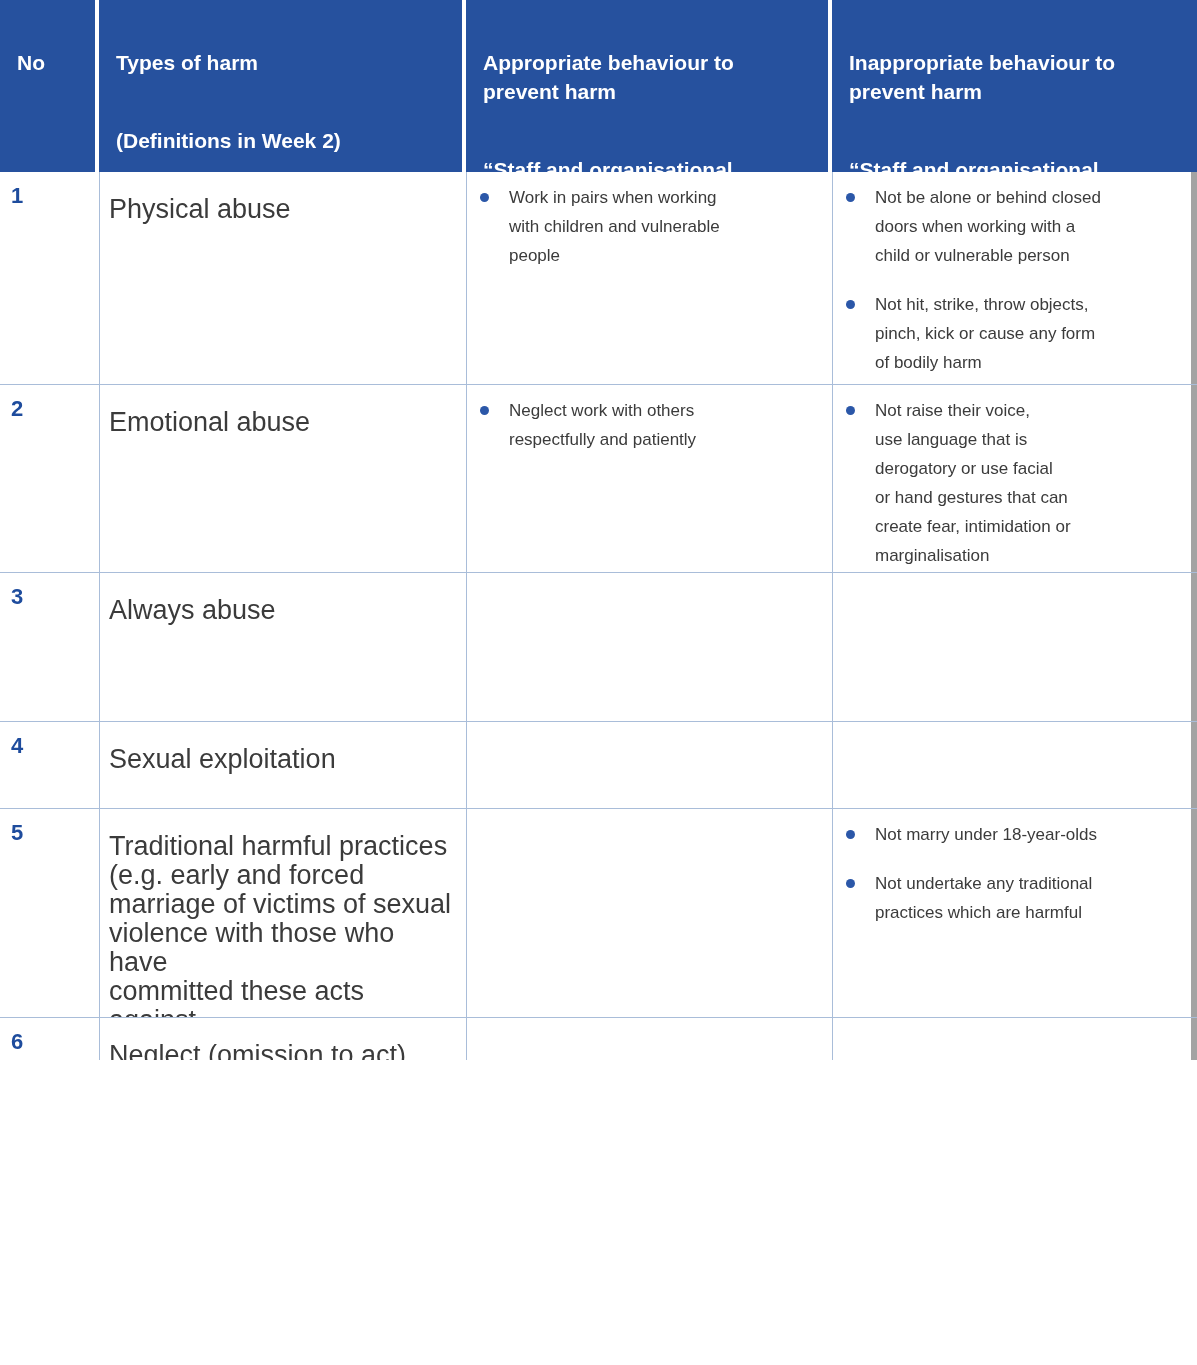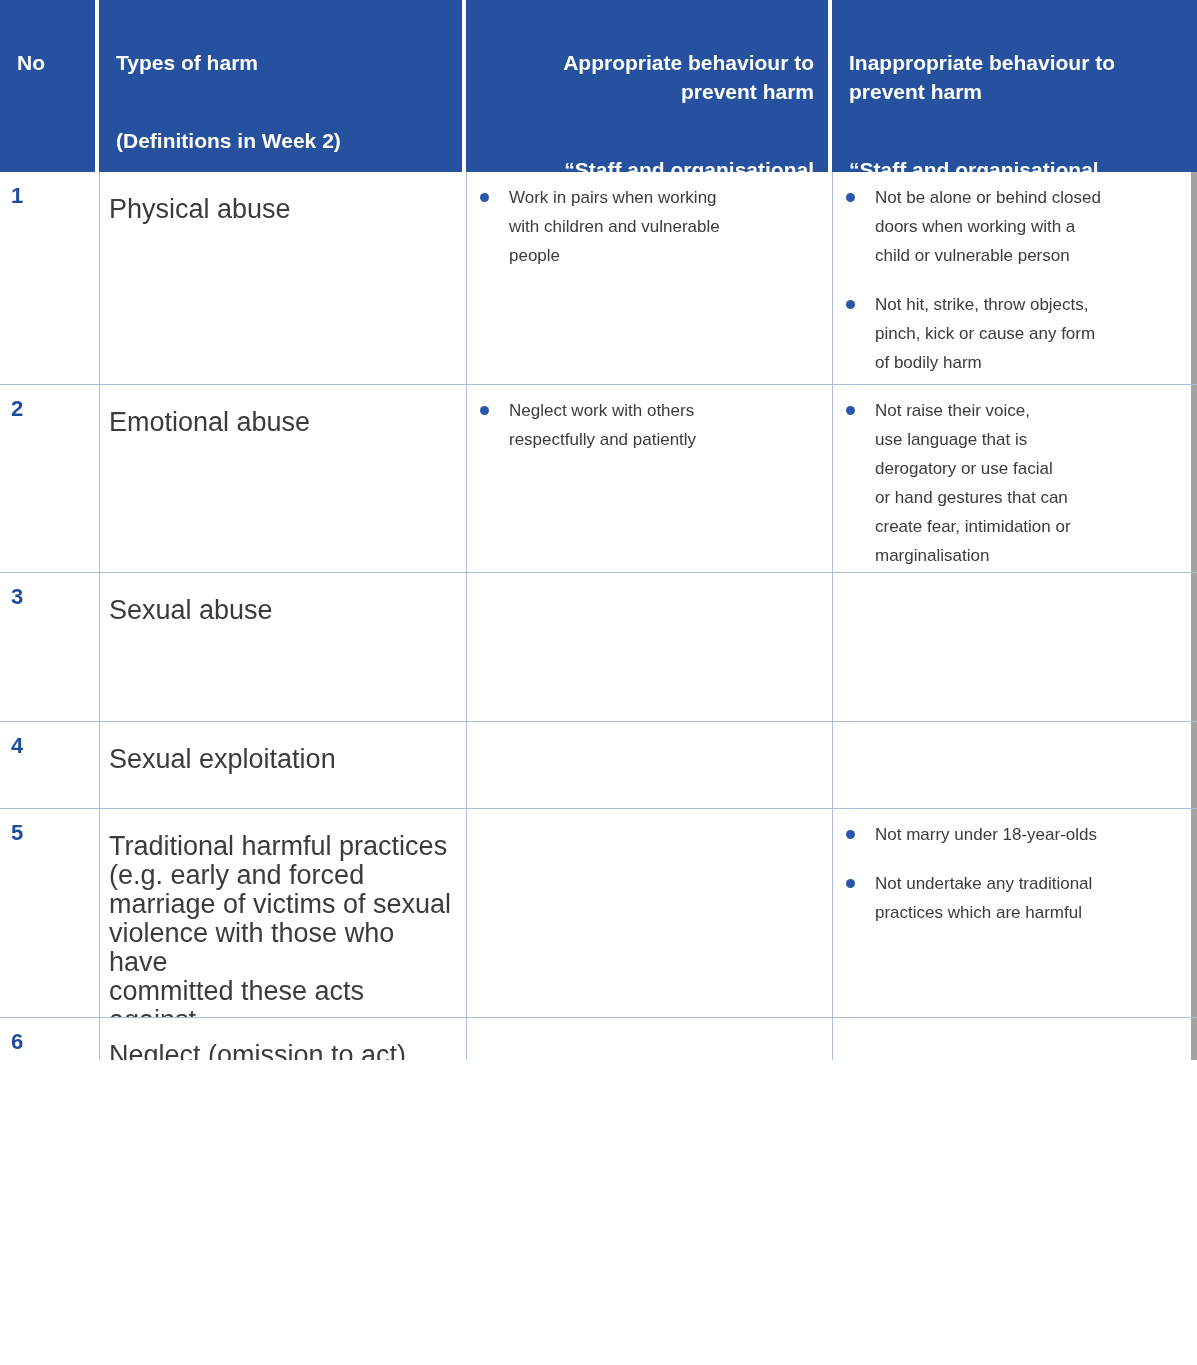--- a/index.html
+++ b/index.html
@@ -10,21 +10,21 @@
   
   .header-row{display:flex;height:172px;}
   .hcell{background:#26519e;color:#ffffff;font-weight:700;font-size:21px;
          line-height:29px;box-sizing:border-box;padding:19px 14px 0 17px;
          white-space:pre-line;overflow:hidden;}
   .hcell:not(:last-child){border-right:4px solid #ffffff;}
   .hcell p{margin:0;}
   .hcell p + p{margin-top:20px;}
   .w-no{width:99px;}
   .w-type{width:367px;}
-  .w-app{width:366px;text-align:right;}
+  .w-app{width:366px;}
   .w-inapp{width:365px;}
 
   
   .row{display:flex;box-sizing:border-box;border-bottom:1px solid #a9bdd9;
        background:#ffffff;overflow:hidden;}
   .cell{box-sizing:border-box;overflow:hidden;color:#3b3b3b;}
   .cell-no{width:99px;padding:10px 0 0 11px;color:#1e4c9d;font-weight:700;
            font-size:22px;line-height:28px;}
   .cell-type{width:367px;border-left:1px solid #a9bdd9;
              padding:23px 14px 0 9px;font-size:27px;line-height:29px;
@@ -103,21 +103,21 @@
 use language that is
 derogatory or use facial
 or hand gestures that can
 create fear, intimidation or
 marginalisation</span></li>
             </ul>
           </div>
         </div>
         <div class="row" style="height: 149px;">
           <div class="cell cell-no">3</div>
-          <div class="cell cell-type">Sexual abuse</div>
+          <div class="cell cell-type">Always abuse</div>
           <div class="cell cell-bullets"></div>
           <div class="cell cell-bullets last"></div>
         </div>
         <div class="row" style="height: 87px;">
           <div class="cell cell-no">4</div>
           <div class="cell cell-type">Sexual exploitation</div>
           <div class="cell cell-bullets"></div>
           <div class="cell cell-bullets last"></div>
         </div>
         <div class="row" style="height: 209px;">

